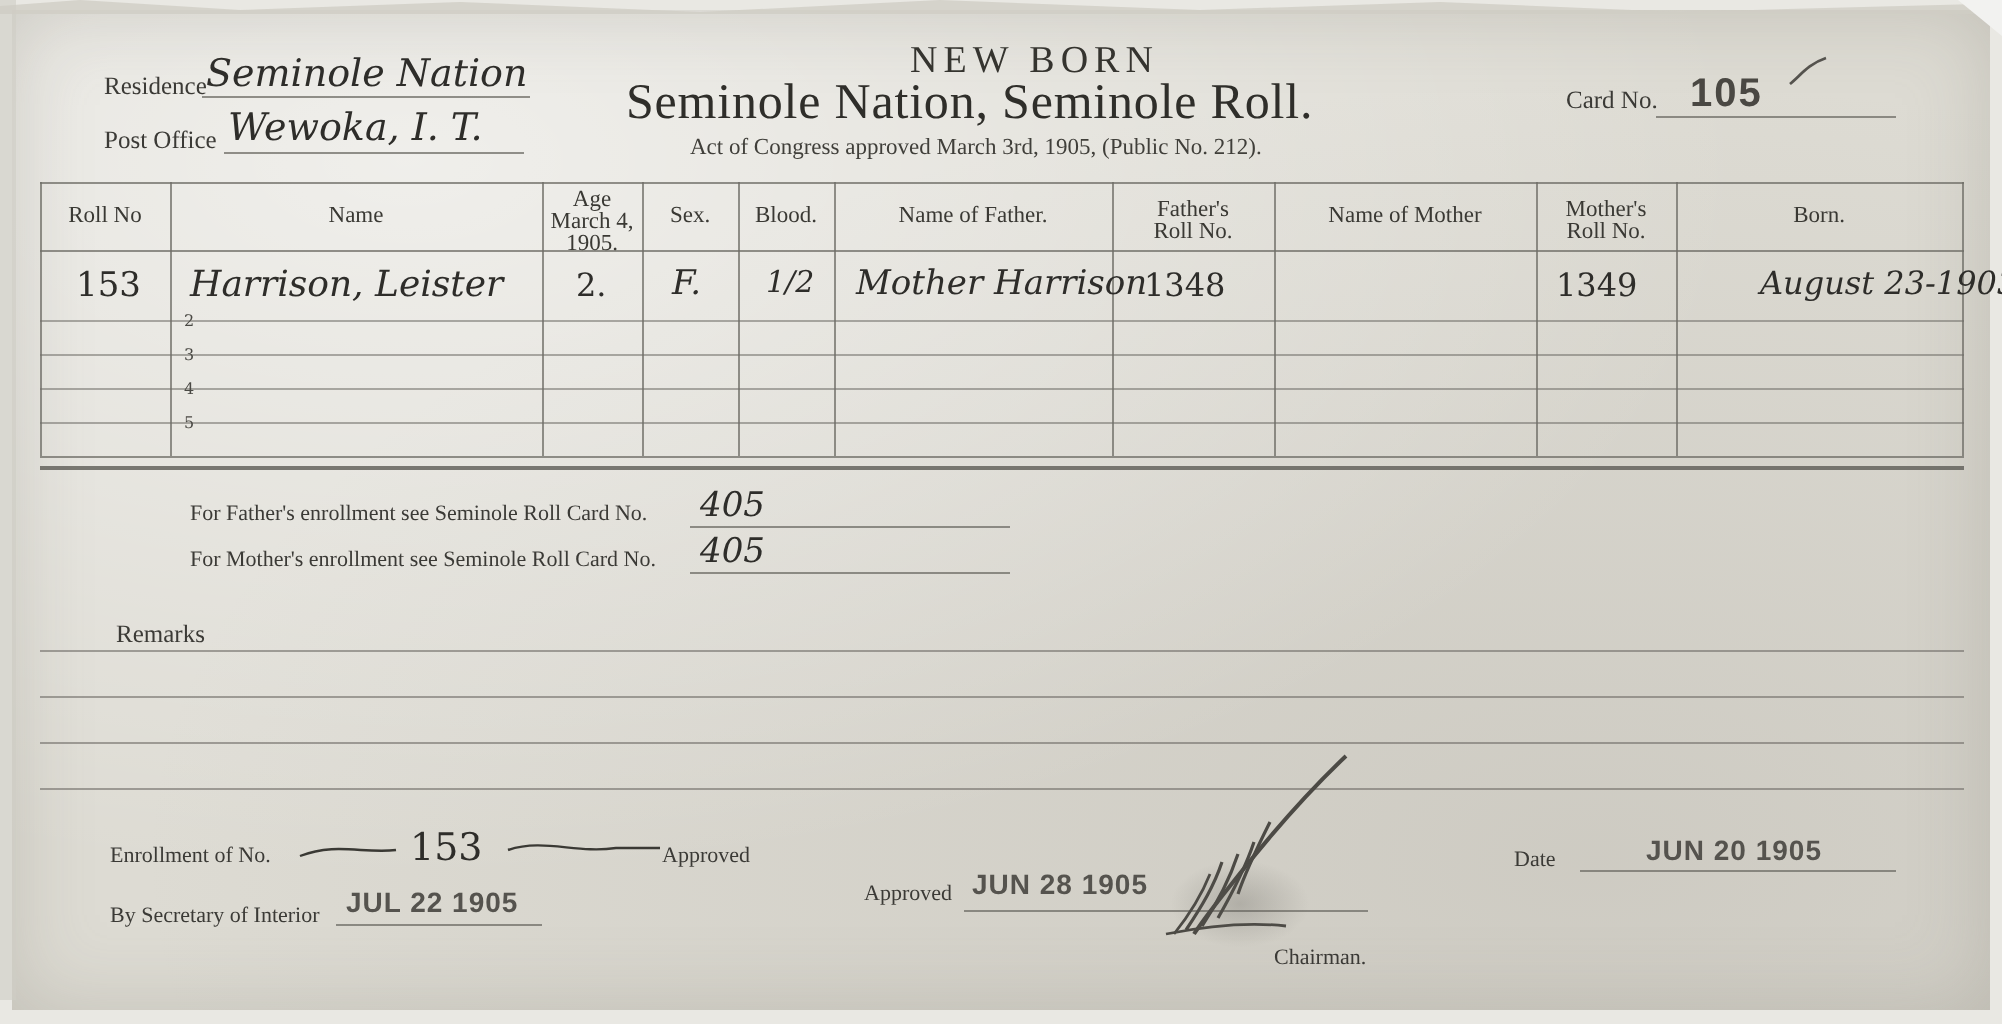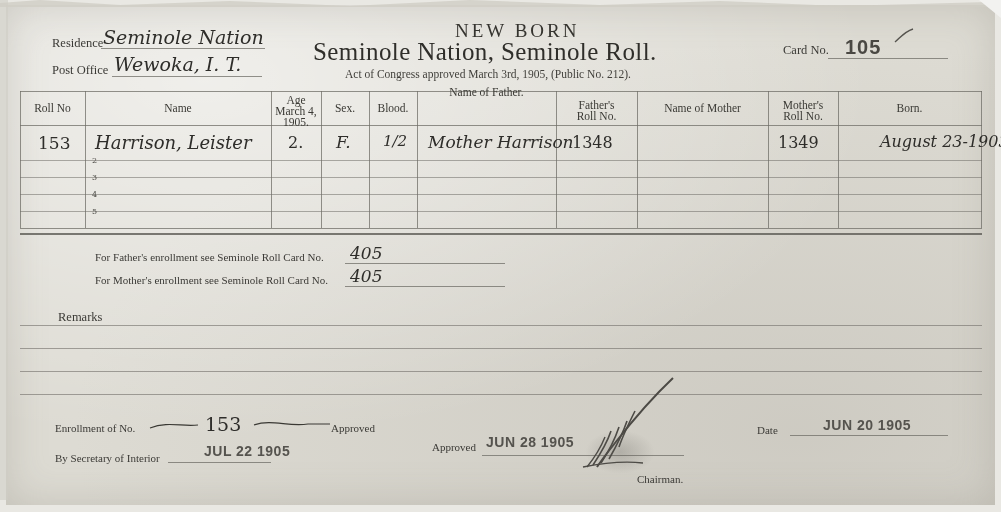--- a/index.html
+++ b/index.html
@@ -199,21 +199,21 @@
   <div class="rule" style="left:20px; top:194px; width:962px; opacity:.55;"></div>
   <div class="rule" style="left:20px; top:211px; width:962px; opacity:.55;"></div>
 
   <div class="th" style="left:20px; top:102px; width:65px;">Roll No</div>
   <div class="th" style="left:85px; top:102px; width:186px;">Name</div>
   <div class="th" style="left:271px; top:94px; width:50px;">Age</div>
   <div class="th" style="left:271px; top:105px; width:50px;">March 4,</div>
   <div class="th" style="left:271px; top:116px; width:50px;">1905.</div>
   <div class="th" style="left:321px; top:102px; width:48px;">Sex.</div>
   <div class="th" style="left:369px; top:102px; width:48px;">Blood.</div>
-  <div class="th" style="left:417px; top:86px; width:139px;">Name of Father.</div>
+  <div class="th" style="left:417px; top:102px; width:139px;">Name of Father.</div>
   <div class="th" style="left:556px; top:99px; width:81px;">Father's</div>
   <div class="th" style="left:556px; top:110px; width:81px;">Roll No.</div>
   <div class="th" style="left:637px; top:102px; width:131px;">Name of Mother</div>
   <div class="th" style="left:768px; top:99px; width:70px;">Mother's</div>
   <div class="th" style="left:768px; top:110px; width:70px;">Roll No.</div>
   <div class="th" style="left:838px; top:102px; width:143px;">Born.</div>
 
   <div class="rownum" style="left:92px; top:156px;">2</div>
   <div class="rownum" style="left:92px; top:173px;">3</div>
   <div class="rownum" style="left:92px; top:190px;">4</div>
@@ -247,21 +247,21 @@
   <div class="print lbl-sm" style="left:55px; top:422px;">Enrollment of No.</div>
   <div class="hand" style="left:205px; top:413px; font-size:19px; font-style:normal;">153</div>
 
   <svg class="signature-blob" style="left:148px; top:414px;" width="186" height="20" viewBox="0 0 186 20">
     <path d="M2 14 C20 7, 34 13, 50 11" stroke="#3a3934" stroke-width="1.2" fill="none"></path>
     <path d="M106 11 C124 5, 140 13, 160 10 L182 10" stroke="#3a3934" stroke-width="1.2" fill="none"></path>
   </svg>
   <div class="print lbl-sm" style="left:331px; top:422px;">Approved</div>
 
   <div class="print lbl-sm" style="left:55px; top:452px;">By Secretary of Interior</div>
-  <div class="stamp" style="left:173px; top:443px; font-size:14px;margin-left:31px;">JUL 22 1905</div>
+  <div class="stamp" style="left:173px; top:443px; font-size:14px;">JUL 22 1905</div>
   <div class="rule" style="left:168px; top:462px; width:103px;"></div>
 
   <div class="print lbl-sm" style="left:432px; top:441px;">Approved</div>
   <div class="stamp" style="left:486px; top:434px; font-size:14px;">JUN 28 1905</div>
   <div class="rule" style="left:482px; top:455px; width:202px;"></div>
   <div class="print lbl-sm" style="left:613px; top:473px;margin-left:24px;">Chairman.</div>
 
   <svg class="signature-blob" style="left:575px; top:375px;" width="110" height="95" viewBox="0 0 110 95">
     <path d="M98 3 C80 20, 58 45, 40 68 C32 78, 26 86, 22 92" stroke="#4c4a45" stroke-width="2" fill="none"></path>
     <path d="M60 36 C54 48, 48 60, 44 72" stroke="#4c4a45" stroke-width="1.6" fill="none"></path>

